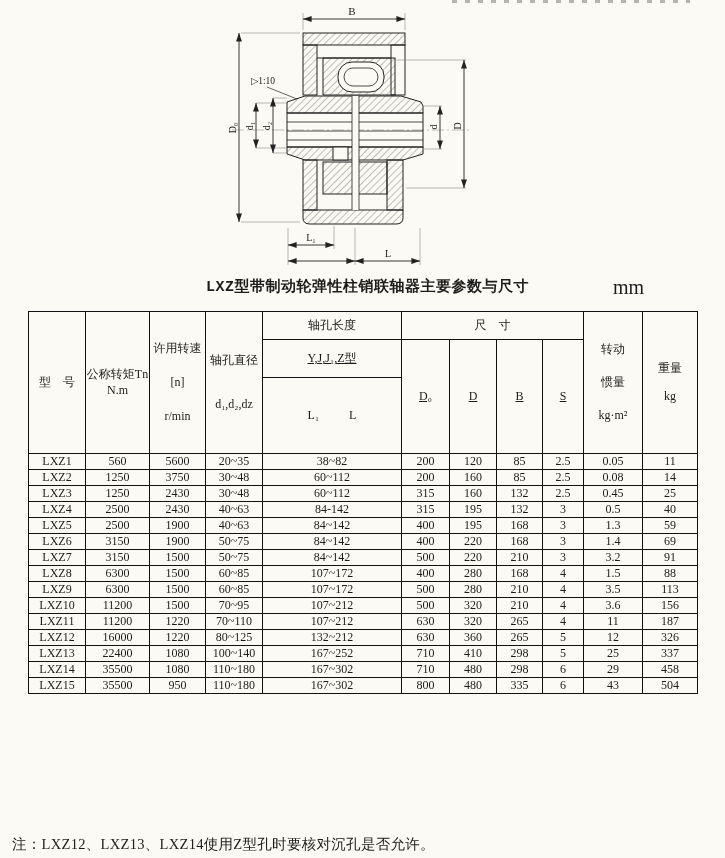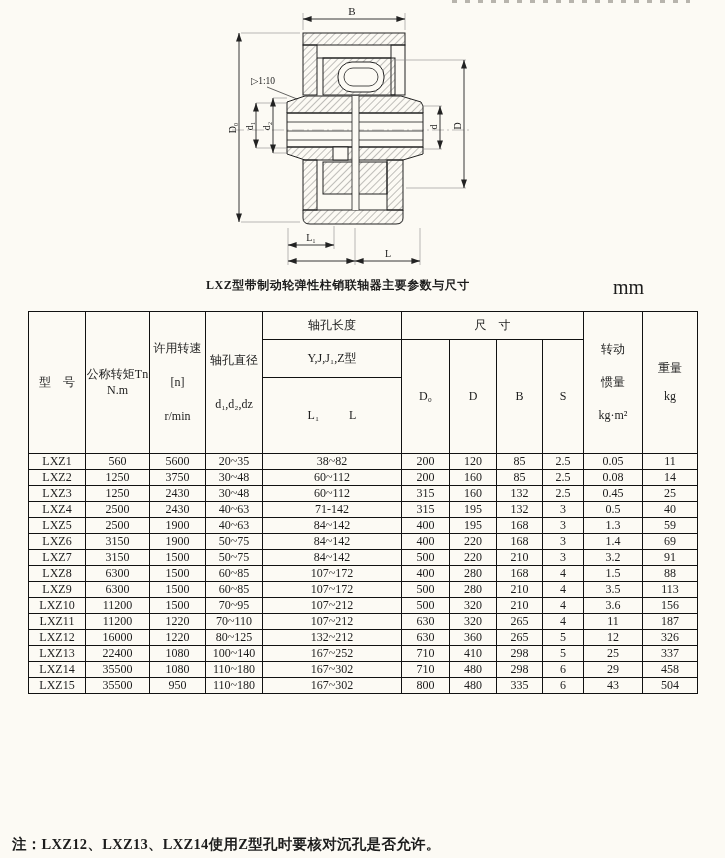--- a/index.html
+++ b/index.html
@@ -11,40 +11,40 @@
   .crop-remnant{
     position:absolute; top:0; left:452; width:238px; height:3px;
     left:452px;
     background:repeating-linear-gradient(90deg,#9a968e 0 5px,transparent 5px 13px);
     opacity:.7;
   }
   svg.drawing{position:absolute; top:0; left:0;}
   .title-row{position:absolute; top:276px; left:0; width:100%; height:22px;}
   .doc-title{
     position:absolute; left:206px; top:1px;
-    font-family:Liberation Serif, serif;
-    font-weight:bold; font-size:12px; letter-spacing:0.5px; white-space:pre;text-align:right;
+    font-family:Liberation Mono, monospace;
+    font-weight:bold; font-size:15px; letter-spacing:0.5px; white-space:pre;text-align:right;
   }
   .unit-label{position:absolute; left:613px; top:0; font-size:20px;}
   table.params{
     position:absolute; top:311px; left:28px;
     border-collapse:collapse; table-layout:fixed;
     width:669px; font-size:12px;
     border:1.5px solid #111;
   }
   table.params th, table.params td{
     border:1px solid #111; padding:0; text-align:center;
     vertical-align:middle; font-weight:normal; white-space:pre;
   }
-  tr.hr1{height:28px;} tr.hr2{height:29px;} tr.hr3{height:27px;}
+  tr.hr1{height:28px;} tr.hr2{height:29px;text-decoration:underline;} tr.hr3{height:27px;}
   tbody tr{height:15px;}
   .vstack{display:flex; flex-direction:column; justify-content:space-evenly; height:100%;}
   .vstack div{line-height:1.15;}
   .l1l{display:flex; justify-content:center; gap:30px;}
-  .note{position:absolute; top:835px; left:12px; font-size:14.5px; letter-spacing:0.3px;font-weight:bold;}
+  .note{position:absolute; top:835px; left:12px; font-size:14.5px; letter-spacing:0.3px;}
 </style>
 </head>
 <body>
 
 <div class="page">
 
   <div class="crop-remnant"></div>
 
   <svg class="drawing" width="725" height="272" viewBox="0 0 725 272">
     <defs>
@@ -244,21 +244,21 @@
           <td>132</td>
           <td>2.5</td>
           <td>0.45</td>
           <td>25</td>
         </tr>
         <tr>
           <td>LXZ4</td>
           <td>2500</td>
           <td>2430</td>
           <td>40~63</td>
-          <td>71-142</td>
+          <td>84-142</td>
           <td>315</td>
           <td>195</td>
           <td>132</td>
           <td>3</td>
           <td>0.5</td>
           <td>40</td>
         </tr>
         <tr>
           <td>LXZ5</td>
           <td>2500</td>

